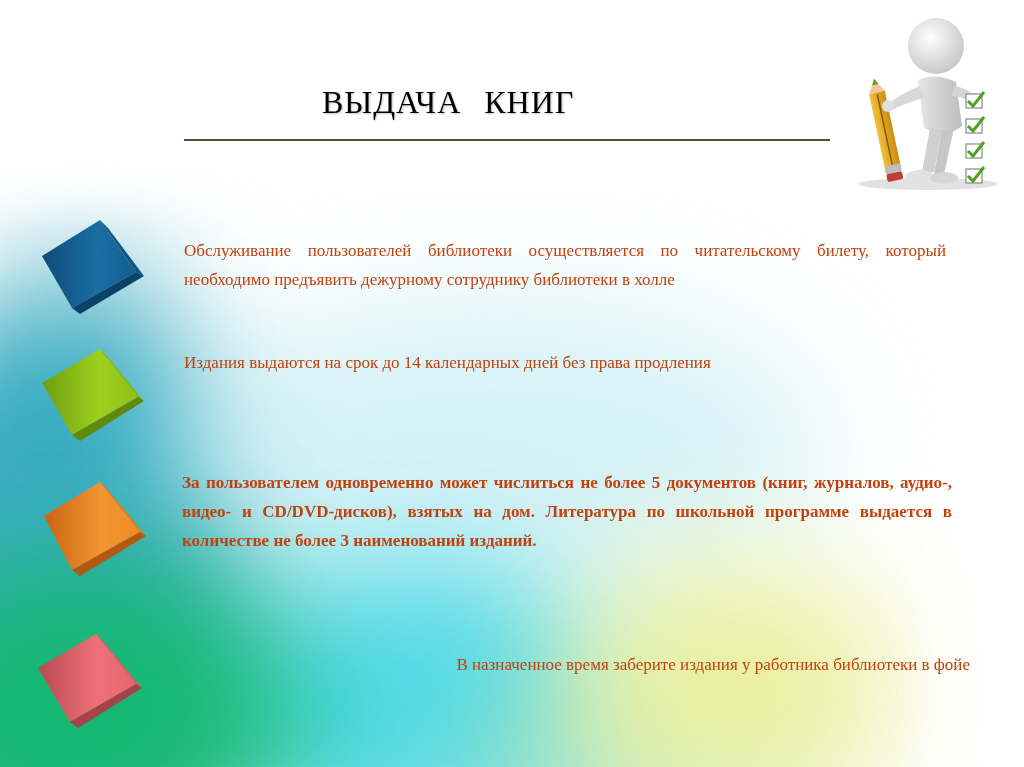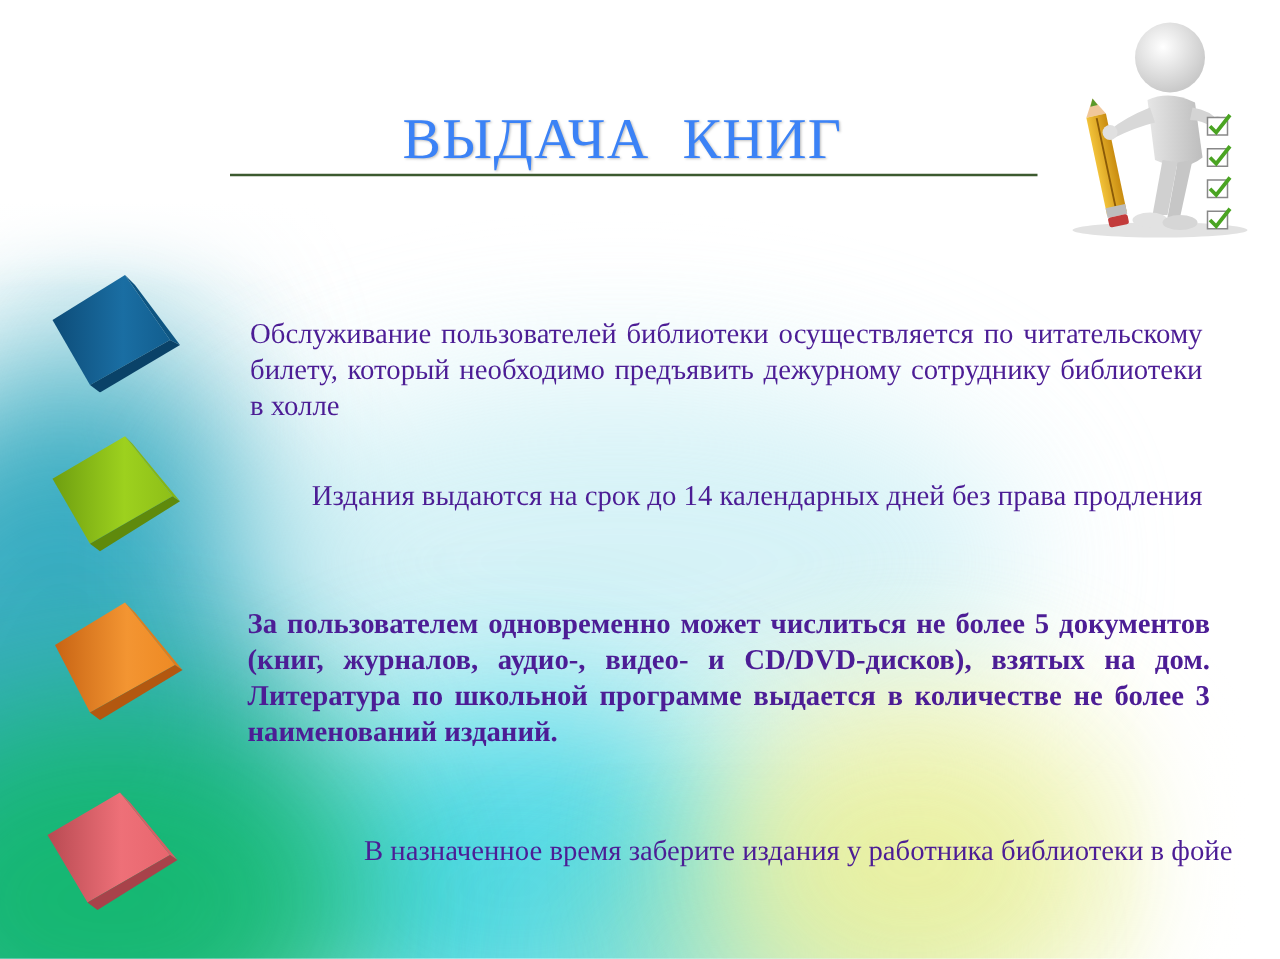--- a/index.html
+++ b/index.html
@@ -25,42 +25,42 @@
     position: absolute; right: 0; top: 0; width: 120px; height: 767px;
     background: linear-gradient(to right, rgba(255,255,255,0), #ffffff 80%);
   }
   .bg .fadeT {
     position: absolute; left: 0; top: 0; width: 1024px; height: 230px;
     background: linear-gradient(to bottom, #ffffff 70%, rgba(255,255,255,0));
   }
 
   .title {
     position: absolute; left: 322px; top: 84px;
-    font-size: 46px; letter-spacing: 1px; word-spacing: 14px;
-    color: #3b82f6;
+    font-size: 32px; letter-spacing: 1px; word-spacing: 14px;
+    color: #000000;
     text-shadow: 1px 1px 2px rgba(0,0,0,.25);
     margin: 0; font-weight: normal;
   }
   .title-rule {
     position: absolute; left: 184px; top: 139px; width: 646px; height: 2px;
     background: #3c5a2f;
   }
 
   .figure {
     position: absolute; left: 838px; top: 6px; width: 182px; height: 190px;
   }
 
   .cube { position: absolute; width: 100px; height: 100px; }
 
   .para {
-    position: absolute; font-size: 23px; line-height: 29px; margin: 16px;
-    text-align: justify; color: #4c1d95;
+    position: absolute; font-size: 17px; line-height: 29px; margin: 0;
+    text-align: justify; color: #c2410c;
   }
   .p1 { left: 184px; top: 236px; width: 762px; }
-  .p2 { left: 184px; top: 366px; width: 762px; text-align: right; }
+  .p2 { left: 184px; top: 348px; width: 762px; text-align: left; }
   .p3 { left: 182px; top: 468px; width: 770px; font-weight: bold; }
   .p4 { left: 180px; top: 650px; width: 790px; text-align: right; }
 </style>
 </head>
 <body>
 
 <div class="bg">
   <div class="blob b6"></div>
   <div class="blob b1"></div>
   <div class="blob b5"></div>

